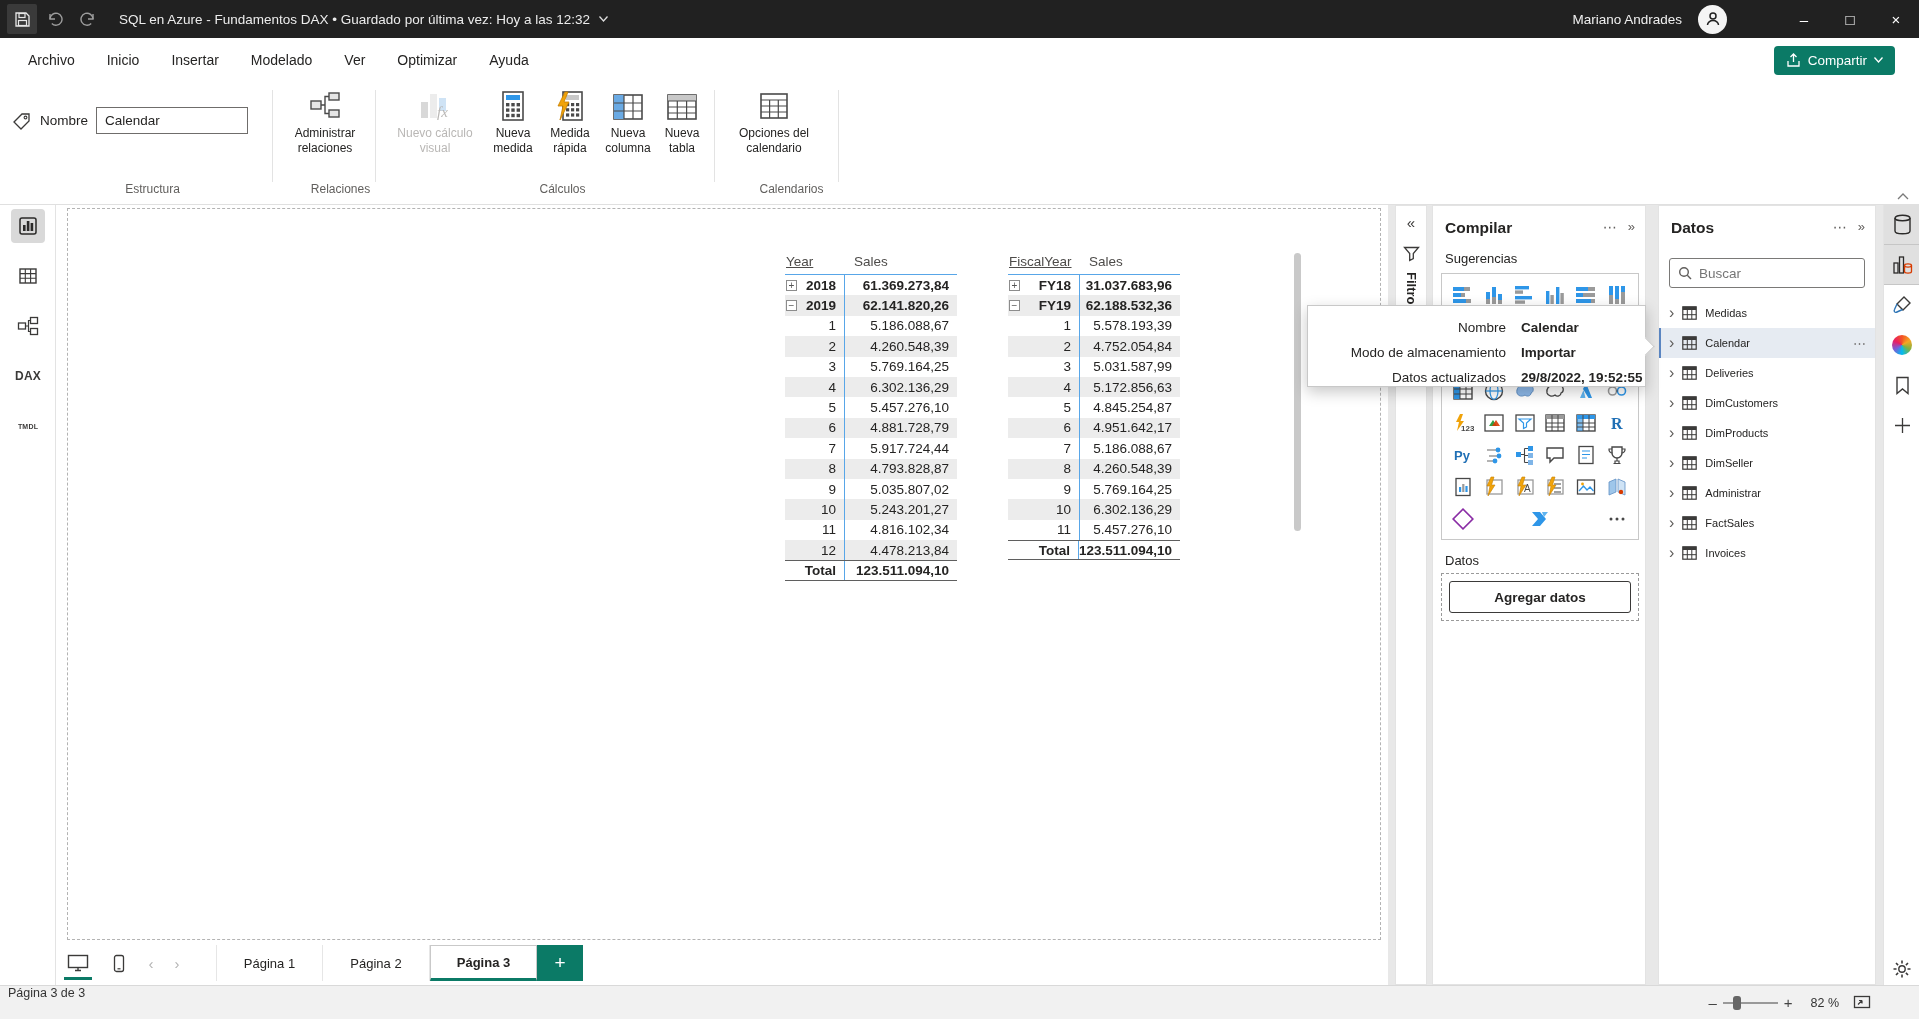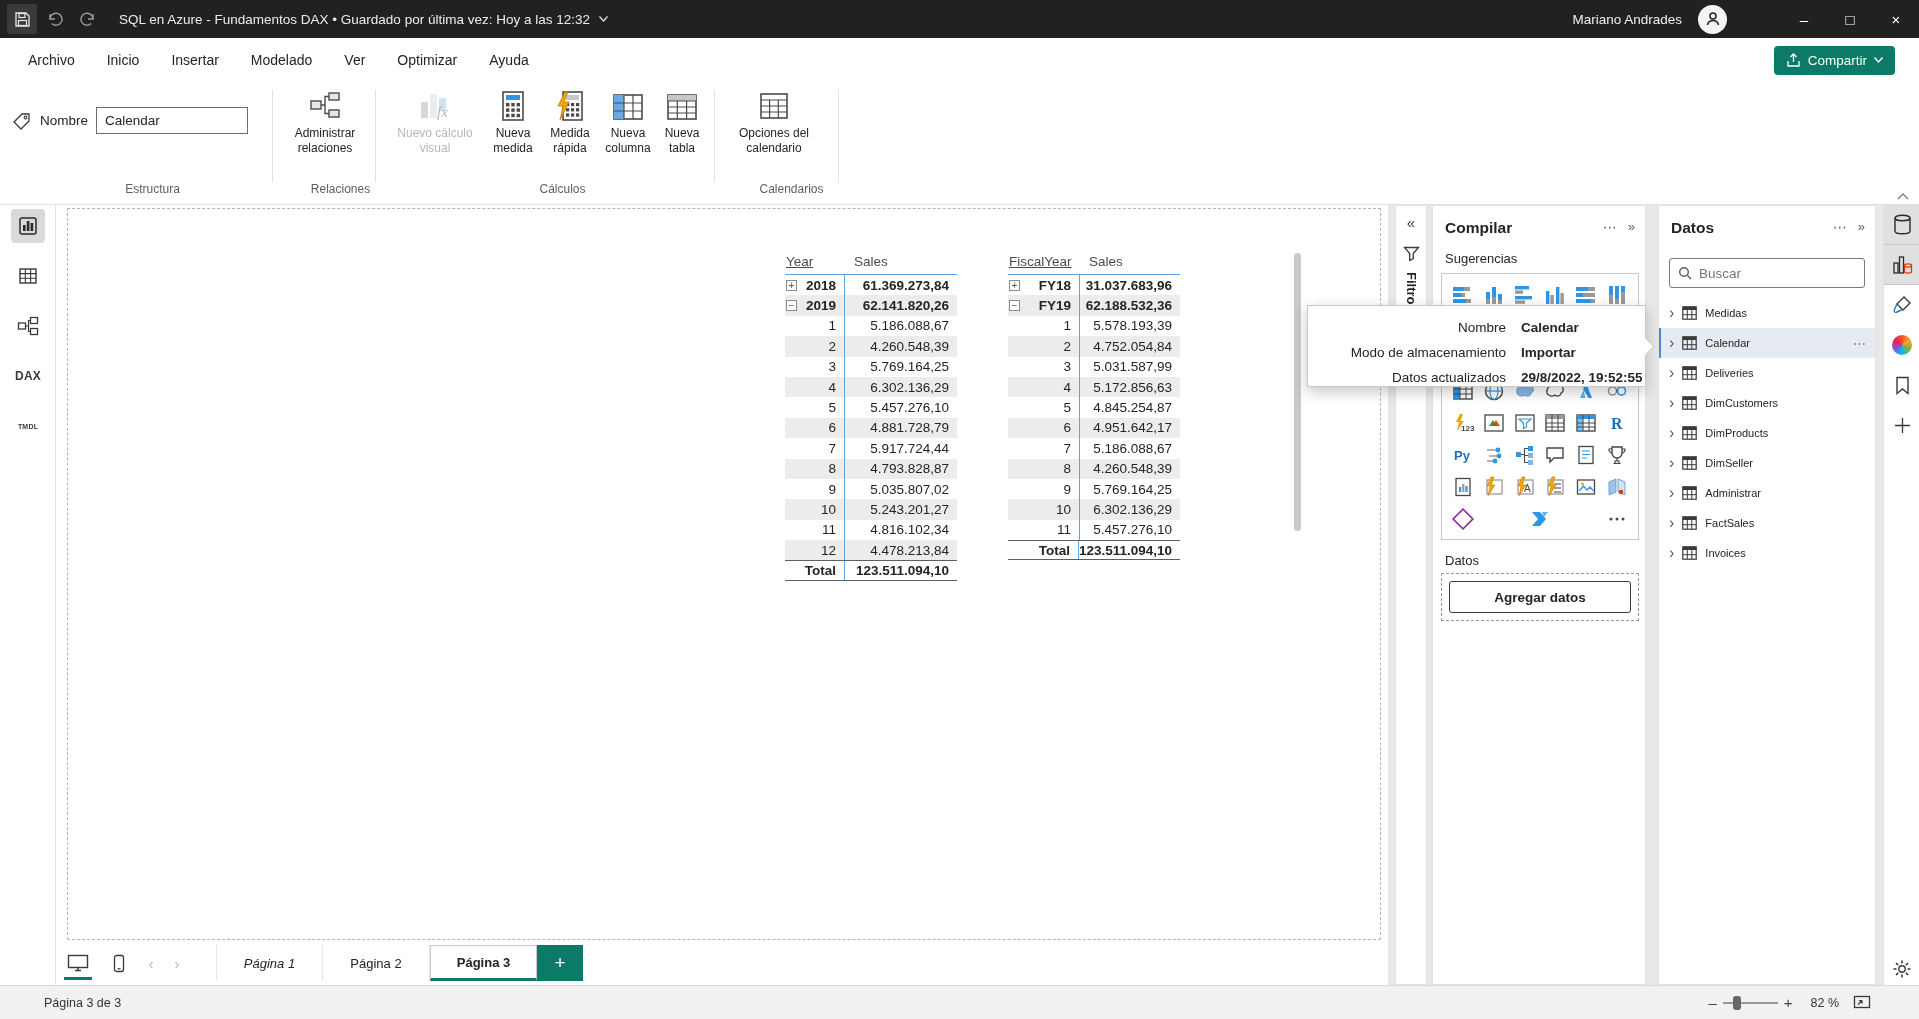--- a/index.html
+++ b/index.html
@@ -80,21 +80,21 @@
 
   
   .pagebar { position:absolute; left:0; top:740px; width:1332px; height:36px; background:#fff;
     display:flex; align-items:stretch; }
   .pb-ic { width:44px; display:flex; align-items:center; justify-content:center; color:#3b3a39; position:relative; }
   .pb-ic.active::after { content:""; position:absolute; left:8px; right:8px; bottom:1px; height:3px; background:var(--accent); }
   .pb-arrow { width:26px; display:flex; align-items:center; justify-content:center; color:#b3b3b3; font-size:15px; }
   .page-tabs { display:flex; margin-left:26px; }
   .page-tab { width:107px; display:flex; align-items:center; justify-content:center; font-size:13px;
     color:#252423; border-right:1px solid #e6e6e6; }
-  .page-tab:first-child { border-left:1px solid #e6e6e6;font-style:italic; }
+  .page-tab:first-child { border-left:1px solid #e6e6e6; }
   .page-tab.active { font-weight:700; border:1px solid #c9c9c9; border-bottom:3px solid var(--accent); background:#fff; }
   .new-page { width:46px; background:var(--accent); color:#fff; font-size:19px; display:flex;
     align-items:center; justify-content:center; }
 
   
   .filters-strip { position:absolute; left:1395px; top:0; width:32px; height:780px; background:#fff;
     border:1px solid #e3e3e3; display:flex; flex-direction:column; align-items:center; padding-top:8px; }
   .filters-strip .collapse { font-size:15px; color:#3b3a39; margin-bottom:14px; }
   .filters-vtext { writing-mode:vertical-rl; font-size:13px; font-weight:600; color:#252423; margin-top:10px; }
 
@@ -141,21 +141,21 @@
   .tooltip { position:absolute; left:1307px; top:100px; width:339px; height:82px; background:#fff;
     border:1px solid #c8c8c8; box-shadow:0 5px 14px rgba(0,0,0,.22); z-index:50; padding-top:9px; }
   .tooltip::after { content:""; position:absolute; right:-7px; top:34px; width:12px; height:12px; background:#fff;
     border-right:1px solid #c8c8c8; border-top:1px solid #c8c8c8; transform:rotate(45deg); }
   .tt-row { display:flex; height:25px; align-items:center; font-size:13.5px; }
   .tt-label { width:198px; text-align:right; color:#252423; }
   .tt-value { margin-left:15px; font-weight:700; color:#252423; }
 
   
   .statusbar { position:absolute; left:0; top:985px; width:1919px; height:34px; background:#f1f1f1;
-    border-top:1px solid #d9d9d9; display:flex; align-items:center; font-size:12.5px; color:#333;padding-left:36px; }
+    border-top:1px solid #d9d9d9; display:flex; font-size:12.5px; color:#333; }
   .sb-left { margin-left:8px; }
   .zoomctl { margin-left:auto; display:flex; align-items:center; }
   .zoom-minus,.zoom-plus { color:#444; font-size:15px; padding:0 6px; }
   .zoom-track { width:55px; height:2px; background:#999; position:relative; }
   .zoom-thumb { position:absolute; left:10px; top:-6px; width:8px; height:14px; background:#666; border-radius:3px; }
   .zoom-pct { margin:0 14px 0 12px; }
   .fit-ic { margin-right:48px; color:#3b3a39; }
 </style>
 </head>
 <body>

